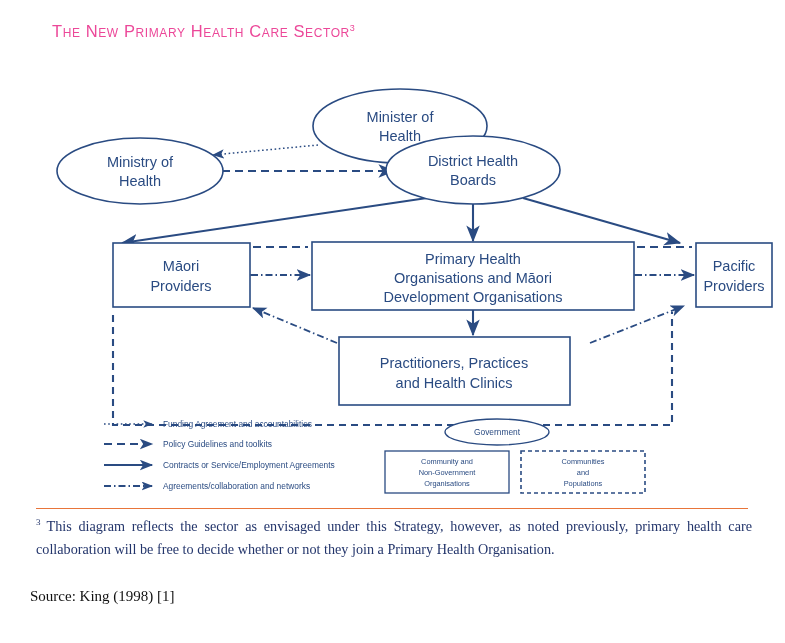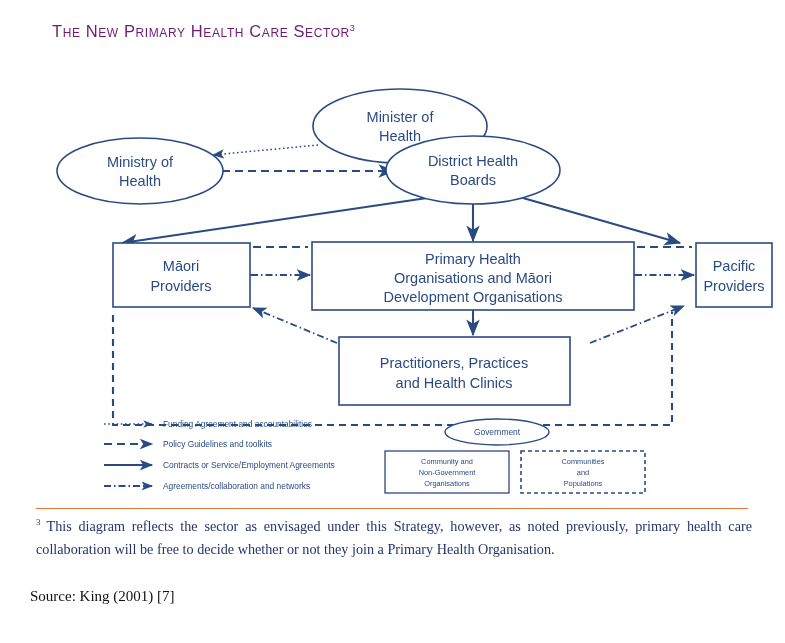--- a/index.html
+++ b/index.html
@@ -12,21 +12,21 @@
   }
   #root{position:relative;width:785px;height:643px;}
 
   
   .title{
     position:absolute;left:52px;top:22px;
     font-family:"Liberation Sans", sans-serif;
     font-size:16.5px;
     font-variant:small-caps;
     letter-spacing:.6px;
-    color:#701a75;
+    color:#ec4899;
     white-space:nowrap;
   }
   .title sup{font-size:9px;vertical-align:super;}
 
   
   #diagram{position:absolute;left:0;top:40px;width:785px;height:460px;}
 
   .nodetext{
     font-family:"Liberation Sans", sans-serif;
     fill:#2A4B82;
@@ -198,15 +198,15 @@
         <text class="legtext c tiny" x="583" y="435">and</text>
         <text class="legtext c tiny" x="583" y="446">Populations</text>
       </g>
     </g>
   </svg>
 
   <div class="rule"></div>
 
   <div class="footnote"><span class="fnmark">3</span><span>This diagram reflects the sector as envisaged under this Strategy, however, as noted previously, primary health care collaboration will be free to decide whether or not they join a Primary Health Organisation.</span></div>
 
-  <div class="source">Source: King (2001) [7]</div>
+  <div class="source">Source: King (1998) [1]</div>
 
 </div>
 
 </body></html>

